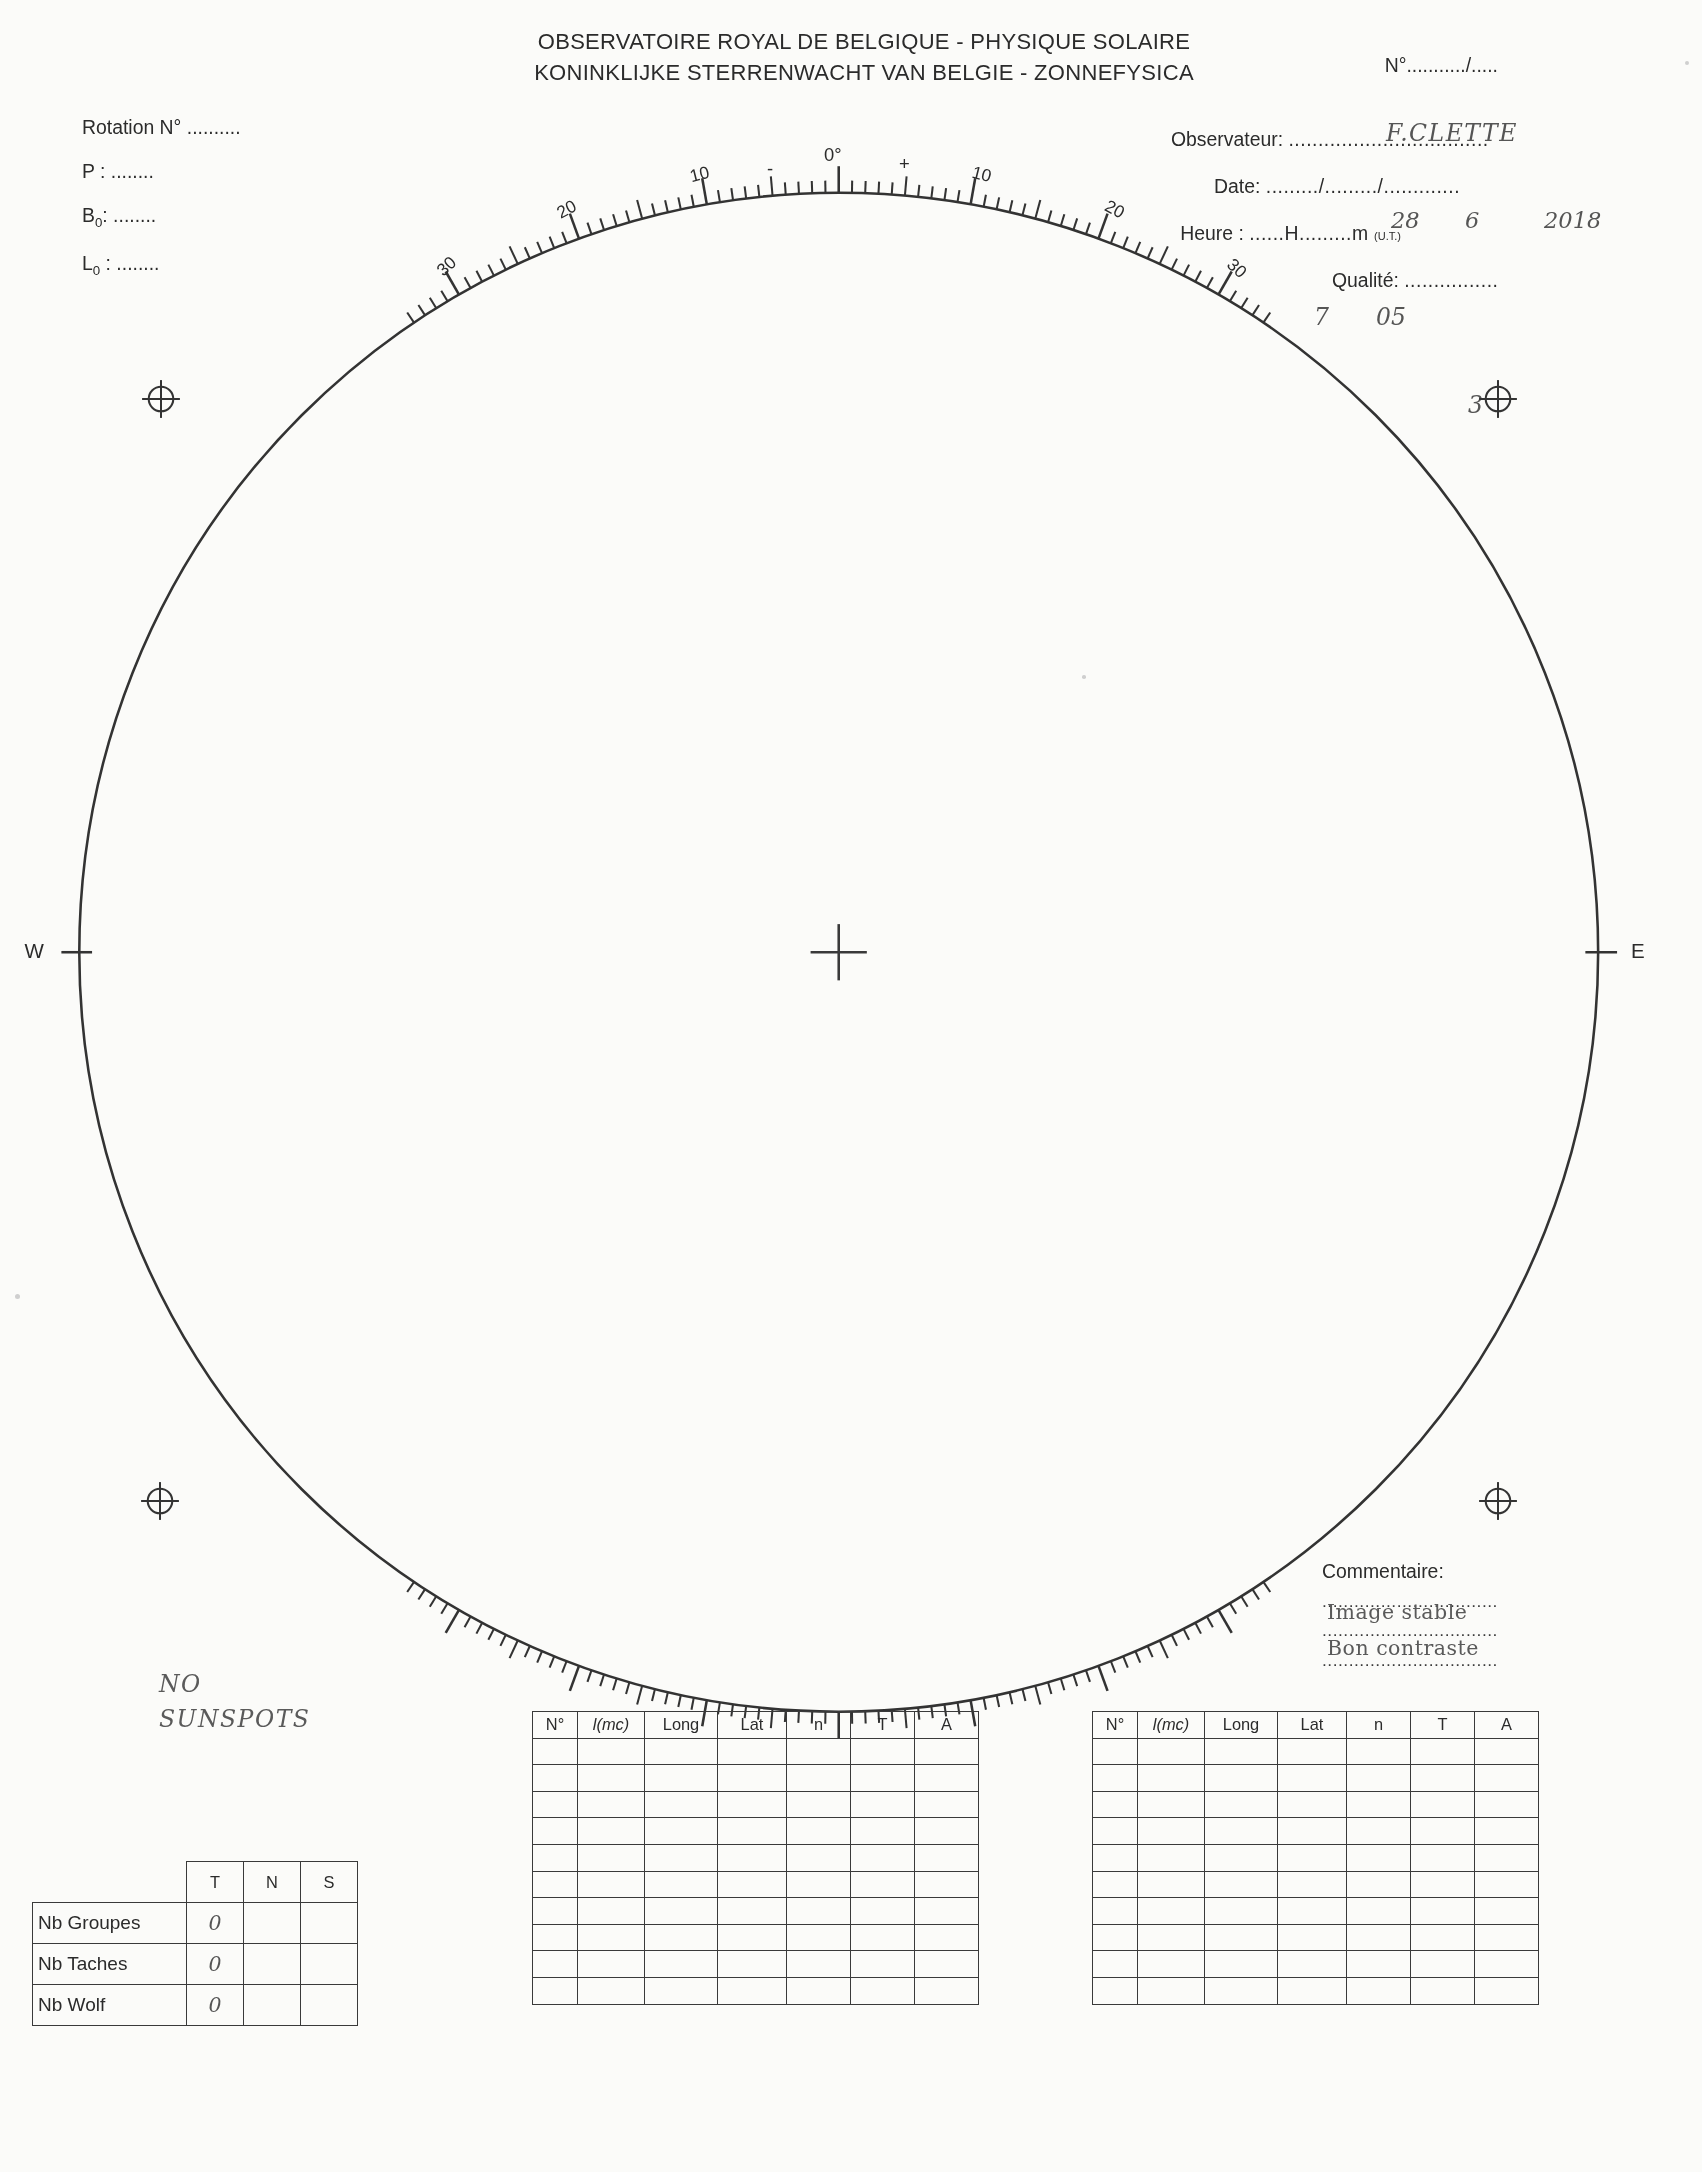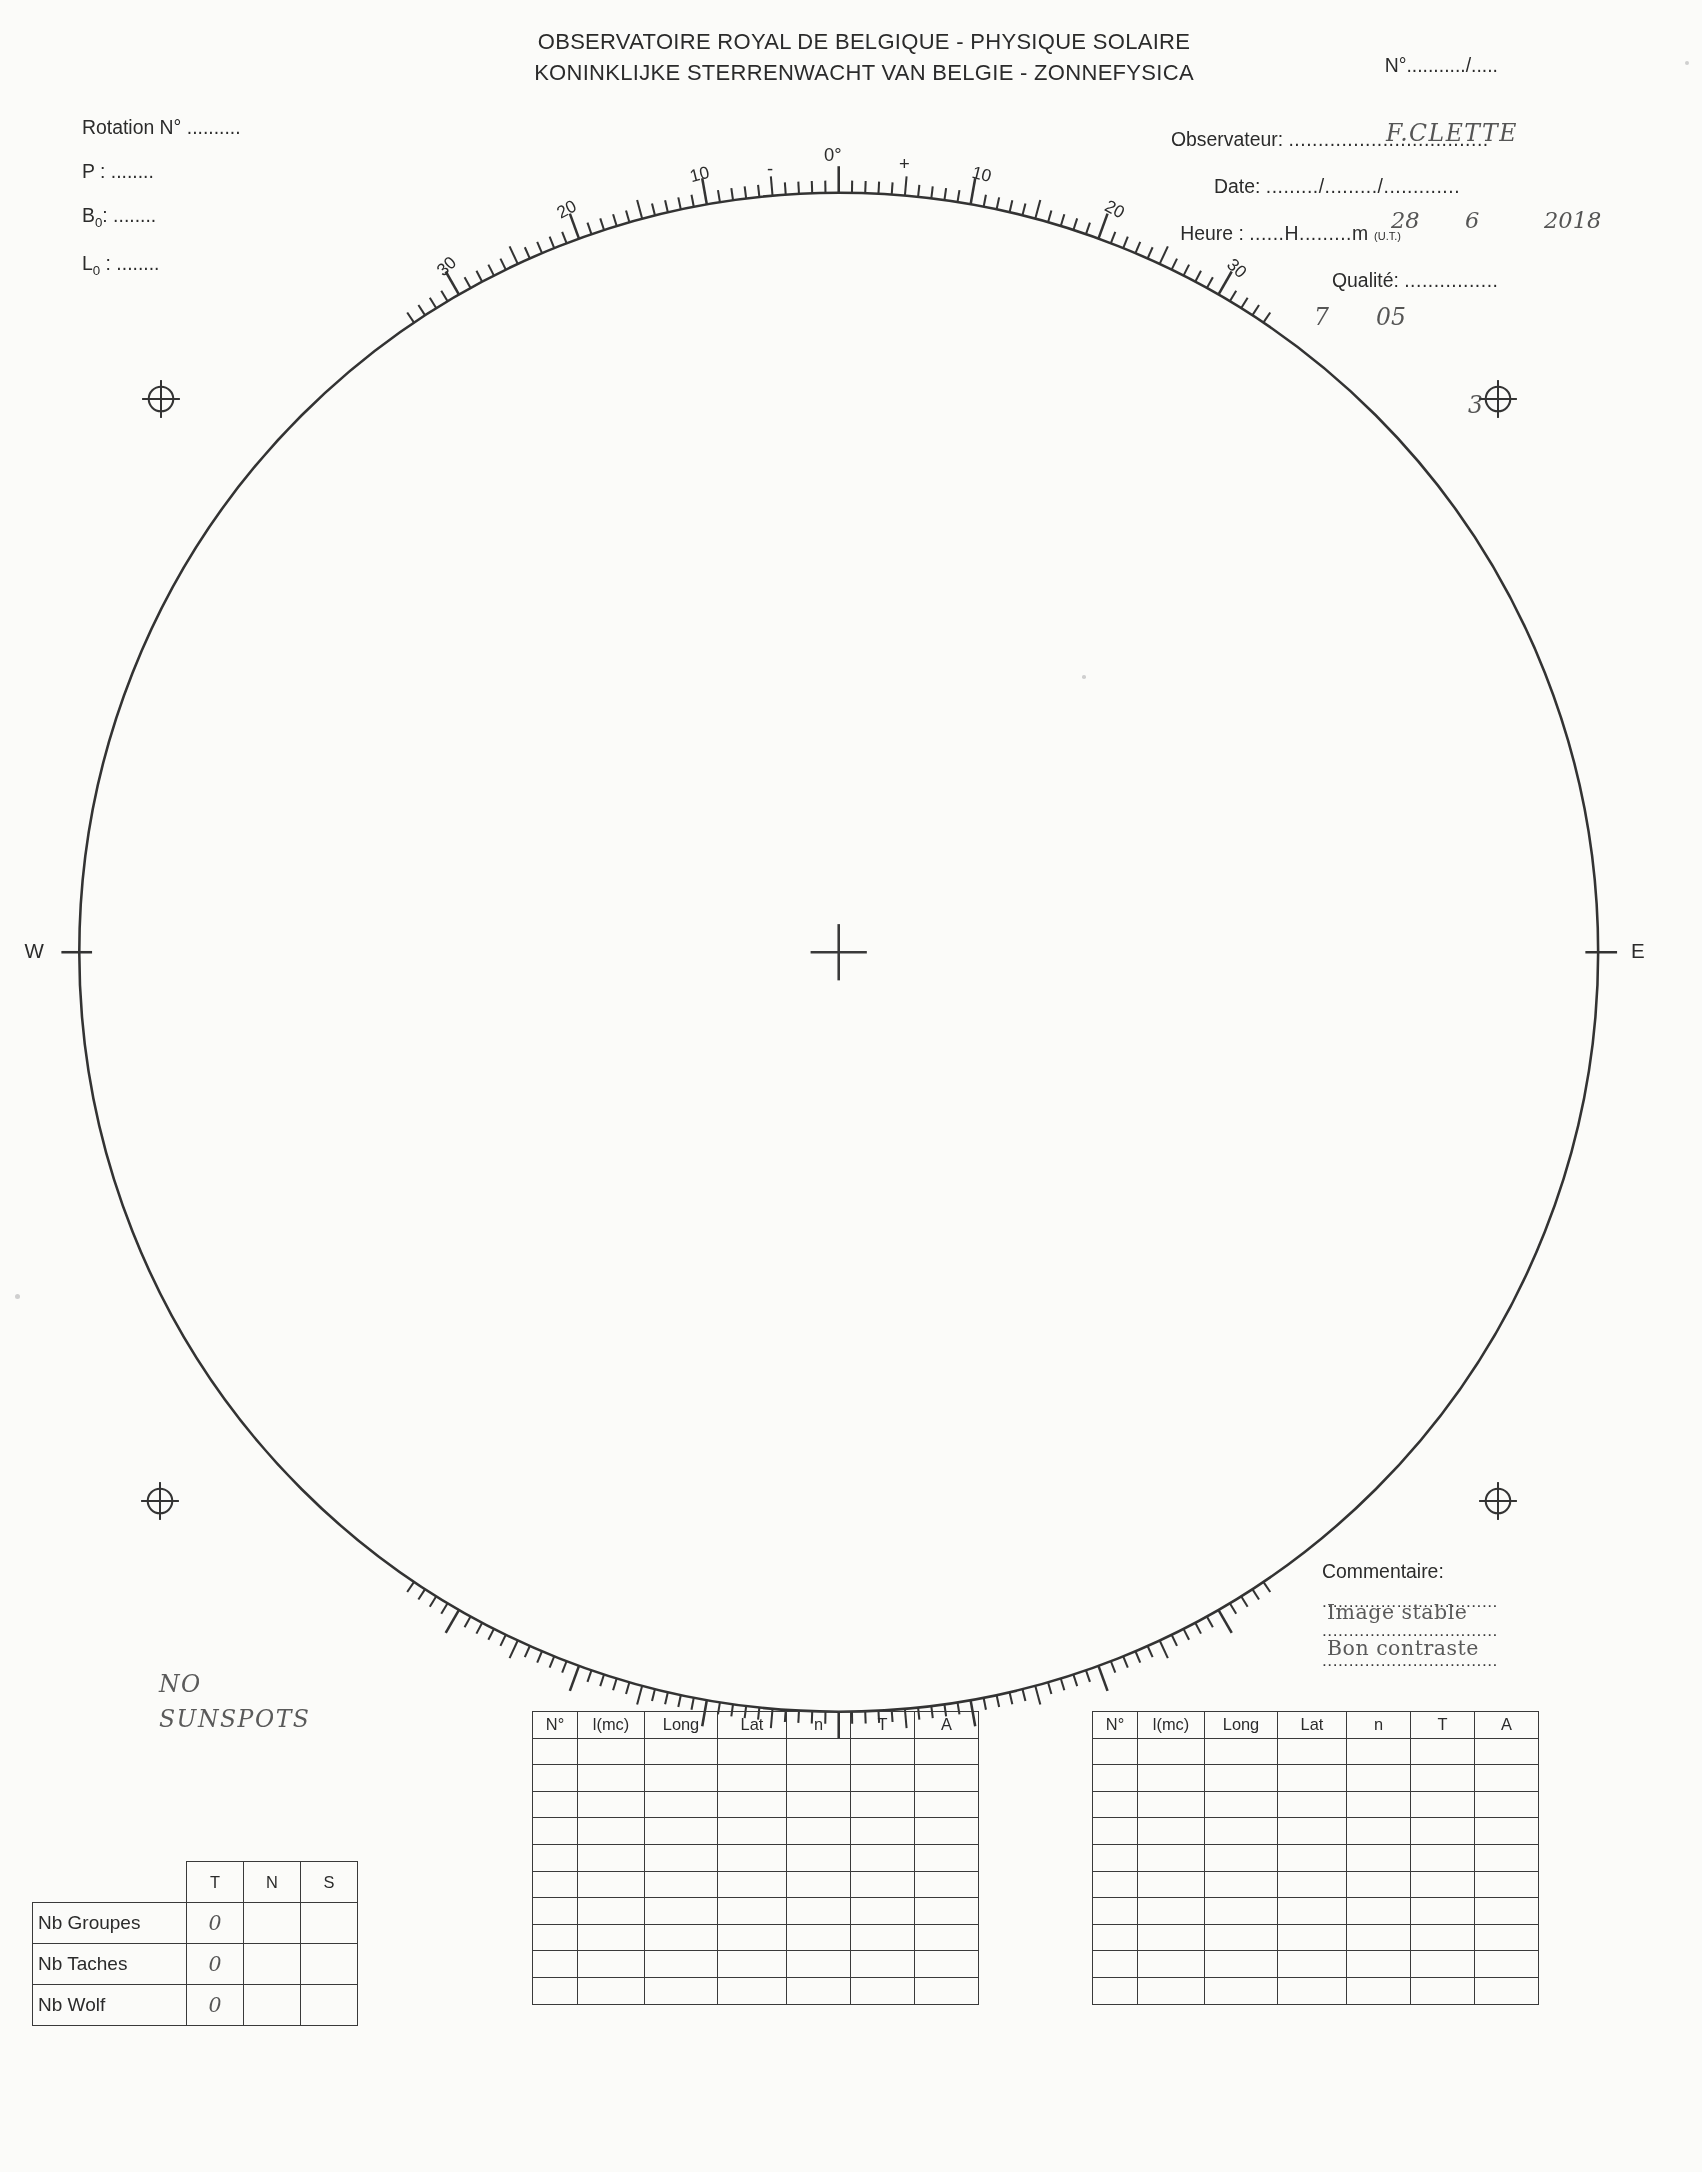--- a/index.html
+++ b/index.html
@@ -196,21 +196,21 @@
     color: #555;
   }
   
   .grp {
     top: 1711px;
   }
   .grp-left { left: 532px; }
   .grp-right { left: 1092px; }
   .grp td, .grp th { height: 25.6px; }
   .grp .c-no   { width: 44px; }
-  .grp .c-imc  { width: 66px; }
+  .grp .c-imc  { width: 66px; font-style: italic; }
   .grp .c-long { width: 72px; margin-top: 30px; }
   .grp .c-lat  { width: 68px; }
   .grp .c-n    { width: 63px; }
   .grp .c-t    { width: 63px; }
   .grp .c-a    { width: 63px; }
   
   .speck {
     position: absolute;
     background: #cfcfcf;
     border-radius: 50%;

